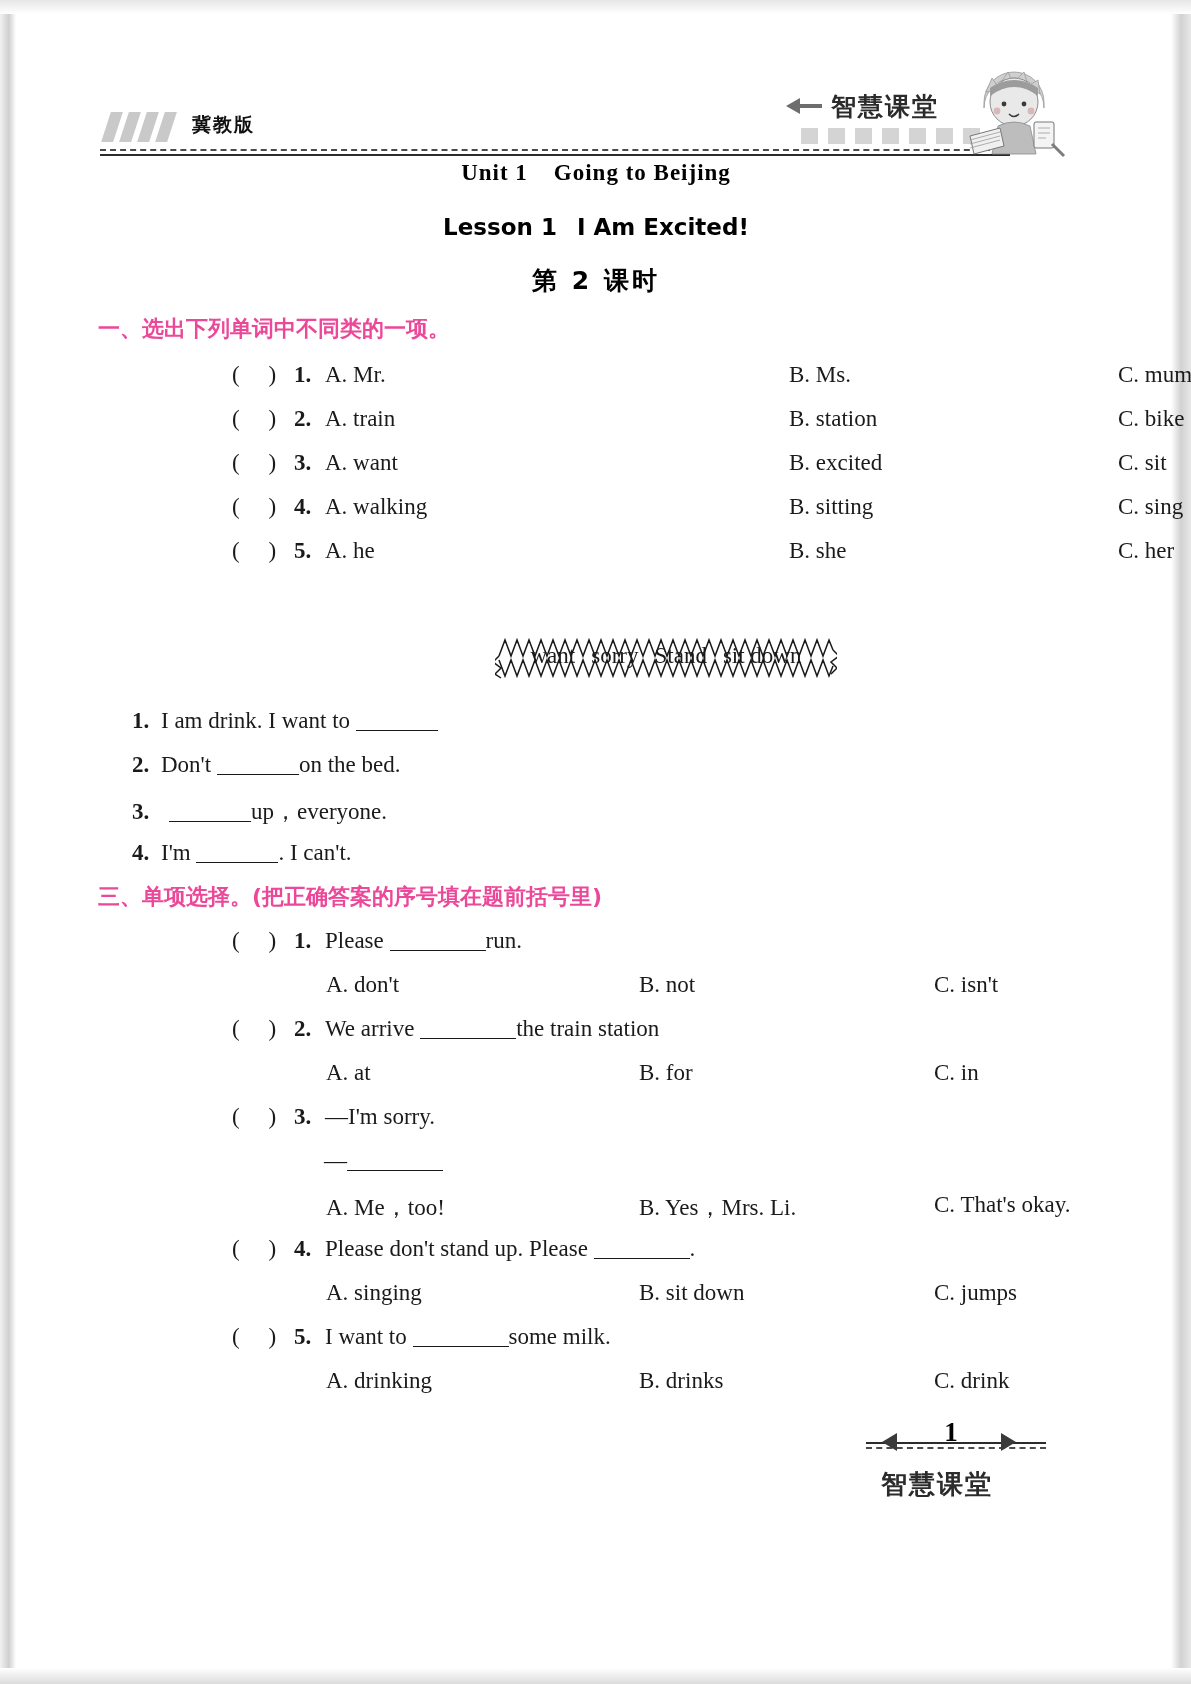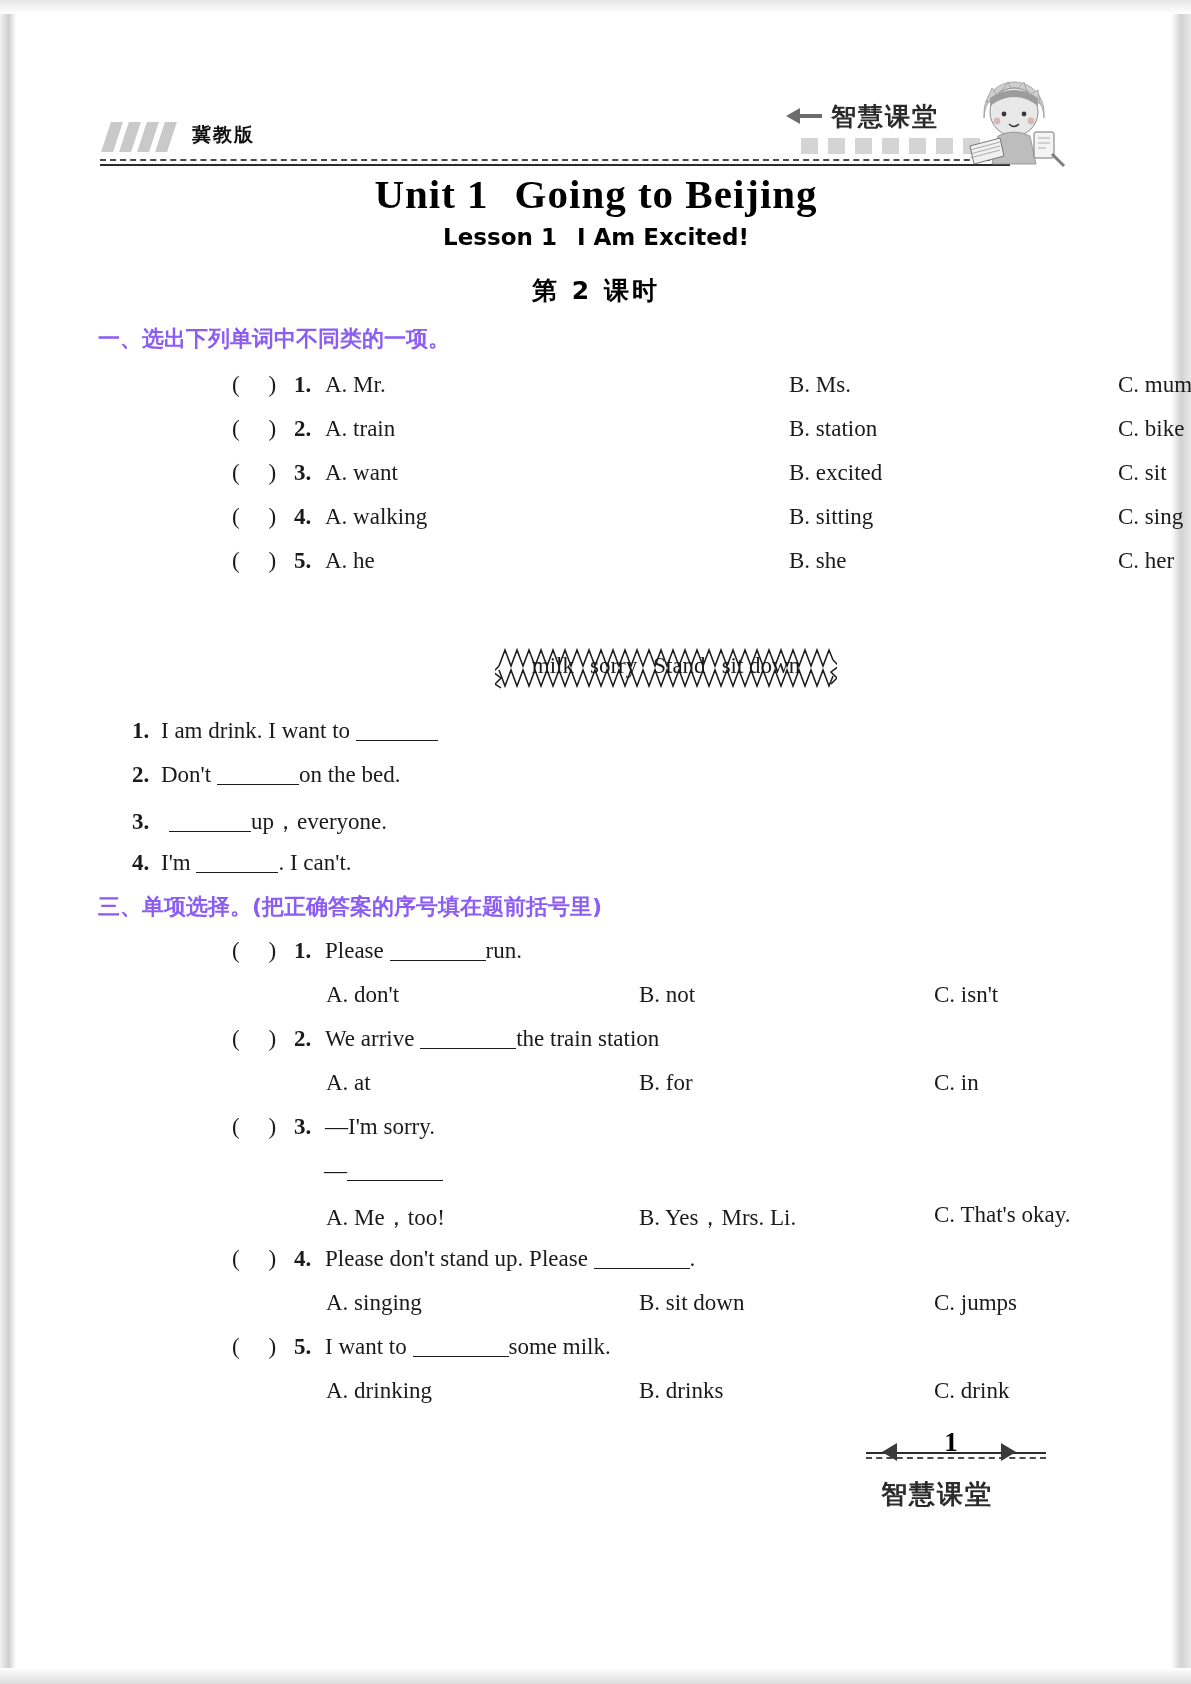--- a/index.html
+++ b/index.html
@@ -38,21 +38,21 @@
   }
   .edge-bottom {
     position: absolute;
     left: 0; bottom: 0;
     width: 1191px; height: 16px;
     background: linear-gradient(to top, #dcdcdc, #ffffff);
   }
   .sheet {
     position: absolute;
     left: 96px;
-    top: 24px;
+    top: 14px;
     width: 1000px;
     height: 1600px;
   }
 
   
   .header {
     position: absolute;
     left: 0; top: 40px;
     width: 1000px;
     height: 100px;
@@ -157,21 +157,21 @@
   }
 
   
   .title-unit {
     position: absolute;
     left: 0; top: 146px;
     width: 1000px;
     text-align: center;
     font-family: "Liberation Serif", serif;
     font-weight: bold;
-    font-size: 41px;
+    font-size: 23px;
     letter-spacing: 1px;
     color: #000;
   }
   .title-unit .gap { display: inline-block; width: 26px; }
   .title-lesson {
     position: absolute;
     left: 0; top: 200px;
     width: 1000px;
     text-align: center;
     font-family: "DejaVu Sans", sans-serif;
@@ -192,21 +192,21 @@
     color: #000;
   }
 
   
   .sec-head {
     position: absolute;
     left: 2px;
     font-family: "DejaVu Sans", sans-serif;
     font-weight: bold;
     font-size: 22px;
-    color: #8b5cf6;
+    color: #ec4899;
     white-space: nowrap;
   }
   .row {
     position: absolute;
     font-family: "Liberation Serif", serif;
     font-size: 23px;
     color: #1a1a1a;
     white-space: nowrap;
   }
   .paren {
@@ -427,21 +427,21 @@
 
     <div class="wordbank">
       <svg class="zig" viewBox="0 0 342 48" preserveAspectRatio="none">
         <path d="M2,24 L2,24" fill="none"></path>
         <polyline points="4,22 10,6 16,22 22,6 28,22 34,6 40,22 46,6 52,22 58,6 64,22 70,6 76,22 82,6 88,22 94,6 100,22 106,6 112,22 118,6 124,22 130,6 136,22 142,6 148,22 154,6 160,22 166,6 172,22 178,6 184,22 190,6 196,22 202,6 208,22 214,6 220,22 226,6 232,22 238,6 244,22 250,6 256,22 262,6 268,22 274,6 280,22 286,6 292,22 298,6 304,22 310,6 316,22 322,6 328,22 334,6 338,16" fill="none" stroke="#1a1a1a" stroke-width="1.5"></polyline>
         <polyline points="4,26 10,42 16,26 22,42 28,26 34,42 40,26 46,42 52,26 58,42 64,26 70,42 76,26 82,42 88,26 94,42 100,26 106,42 112,26 118,42 124,26 130,42 136,26 142,42 148,26 154,42 160,26 166,42 172,26 178,42 184,26 190,42 196,26 202,42 208,26 214,42 220,26 226,42 232,26 238,42 244,26 250,42 256,26 262,42 268,26 274,42 280,26 286,42 292,26 298,42 304,26 310,42 316,26 322,42 328,26 334,42 338,32" fill="none" stroke="#1a1a1a" stroke-width="1.5"></polyline>
         <polyline points="4,22 -2,28 6,34 0,40 6,44" fill="none" stroke="#1a1a1a" stroke-width="1.5"></polyline>
         <polyline points="338,16 344,22 336,28 342,34 336,40" fill="none" stroke="#1a1a1a" stroke-width="1.5"></polyline>
       </svg>
       <div class="words">
-        <span>milk</span><span class="sp"></span><span>sorry</span><span class="sp"></span><span>Stand</span><span class="sp"></span><span>sit down</span>
+        <span>want</span><span class="sp"></span><span>sorry</span><span class="sp"></span><span>Stand</span><span class="sp"></span><span>sit down</span>
       </div>
     </div>
 
     <div class="row" style="top:694px; left:36px;">
       <span class="qnum">1.</span>
       <span style="display:inline-block;width:6px"></span><span>I am drink.  I want to </span><span class="blank b-md"></span>
     </div>
     <div class="row" style="top:738px; left:36px;">
       <span class="qnum">2.</span>
       <span style="display:inline-block;width:6px"></span><span>Don't </span><span class="blank b-md"></span><span>on the bed.</span>

